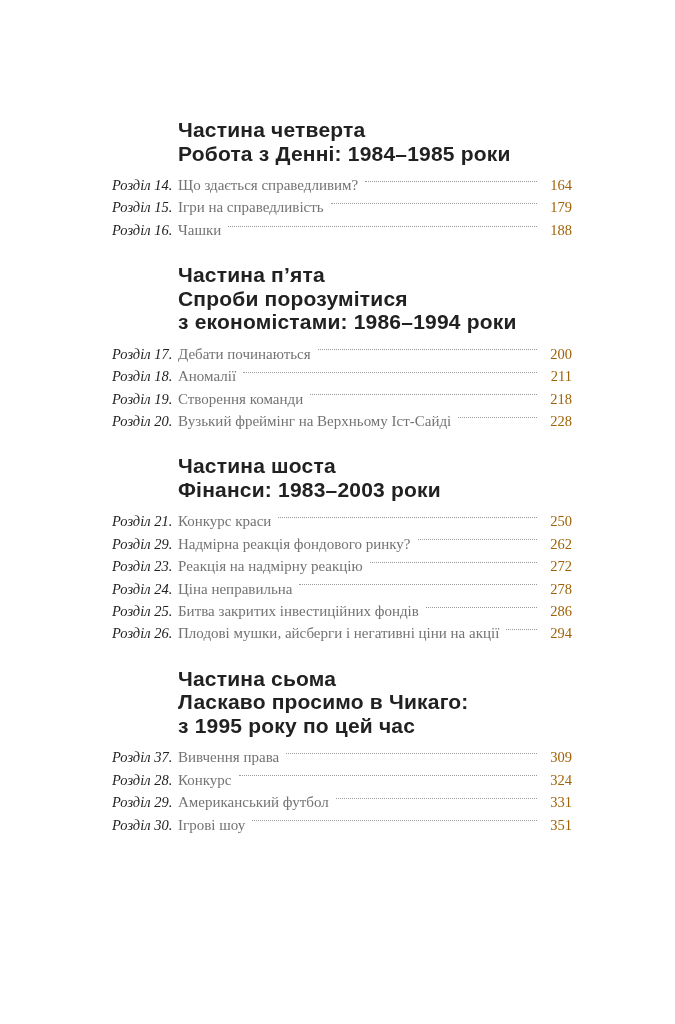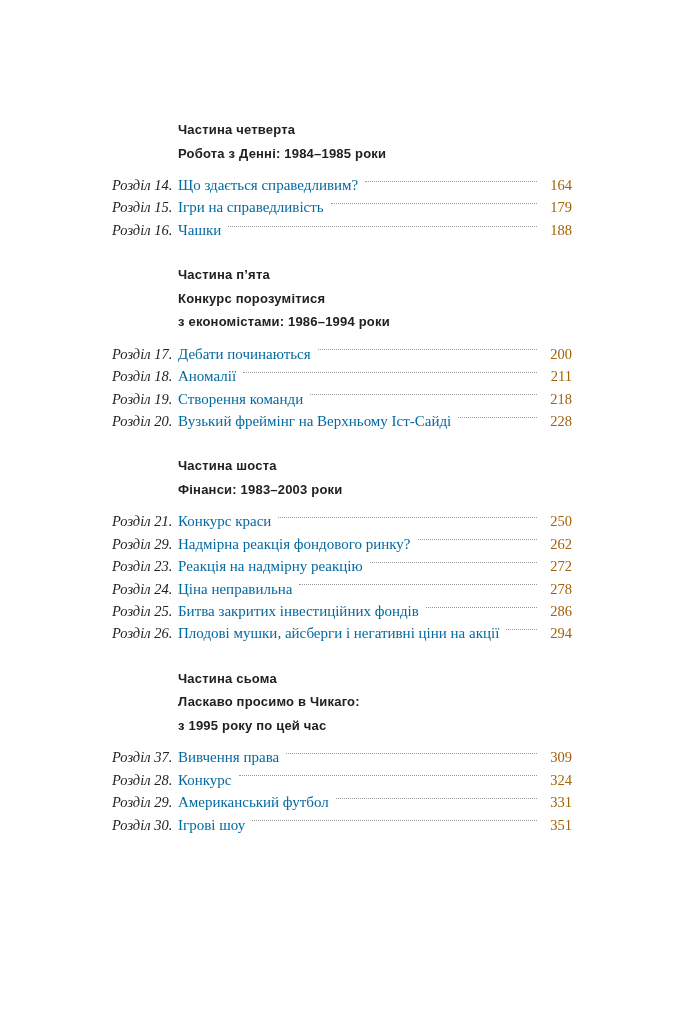--- a/index.html
+++ b/index.html
@@ -15,21 +15,21 @@
   .toc {
     position: absolute;
     top: 118px;
     left: 112px;
     width: 460px;
   }
   .toc-section { margin-bottom: 22px; }
   .part-heading {
     font-family: "Liberation Sans", sans-serif;
     font-weight: 700;
-    font-size: 13px;
+    font-size: 21px;
     line-height: 23.5px;
     margin-left: 66px;
     margin-bottom: 9px;
     color: #212121;
     letter-spacing: 0.2px;
   }
   .entry {
     display: flex;
     align-items: center;
     width: 460px;
@@ -40,21 +40,21 @@
   .entry-label {
     flex: none;
     width: 66px;
     font-style: italic;
     font-size: 14.5px;
     color: #222222;
   }
   .entry-title {
     flex: none;
     padding-right: 7px;
-    color: #0369a1;
+    color: #737373;
     font-family: Liberation Serif, serif;
   }
   .leader {
     flex: 1 1 auto;
     min-width: 6px;
     height: 0;
     border-bottom: 1px dotted #9a9a9a;
     transform: translateY(-4px);
     margin-right: 7px;
   }
@@ -92,21 +92,21 @@
         <div class="entry">
           <span class="entry-label">Розділ 16.</span>
           <span class="entry-title">Чашки</span>
           <span class="leader"></span>
           <span class="page-num">188</span>
         </div>
       </section>
       <section class="toc-section">
         <div class="part-heading">
           <div class="part-heading-line">Частина п’ята</div>
-          <div class="part-heading-line">Конкурс порозумітися</div>
+          <div class="part-heading-line">Спроби порозумітися</div>
           <div class="part-heading-line">з економістами: 1986–1994 роки</div>
         </div>
         <div class="entry">
           <span class="entry-label">Розділ 17.</span>
           <span class="entry-title">Дебати починаються</span>
           <span class="leader"></span>
           <span class="page-num">200</span>
         </div>
         <div class="entry">
           <span class="entry-label">Розділ 18.</span>

